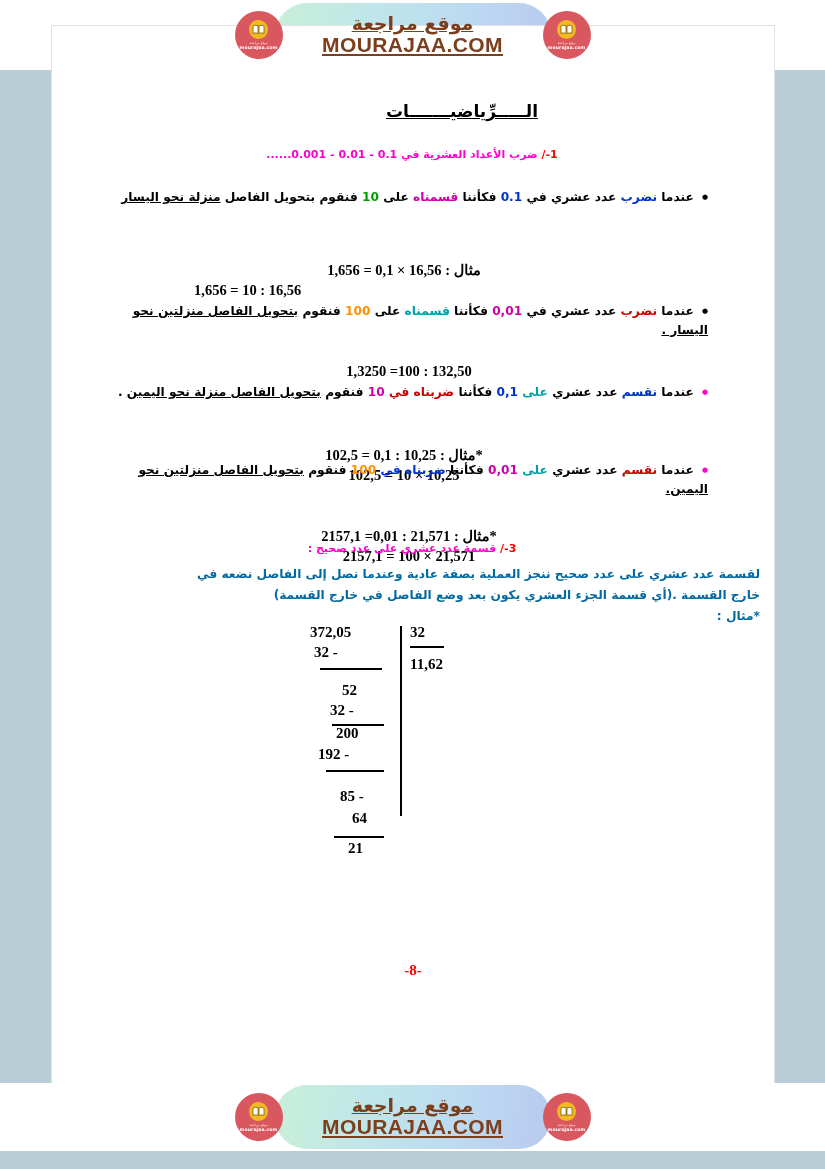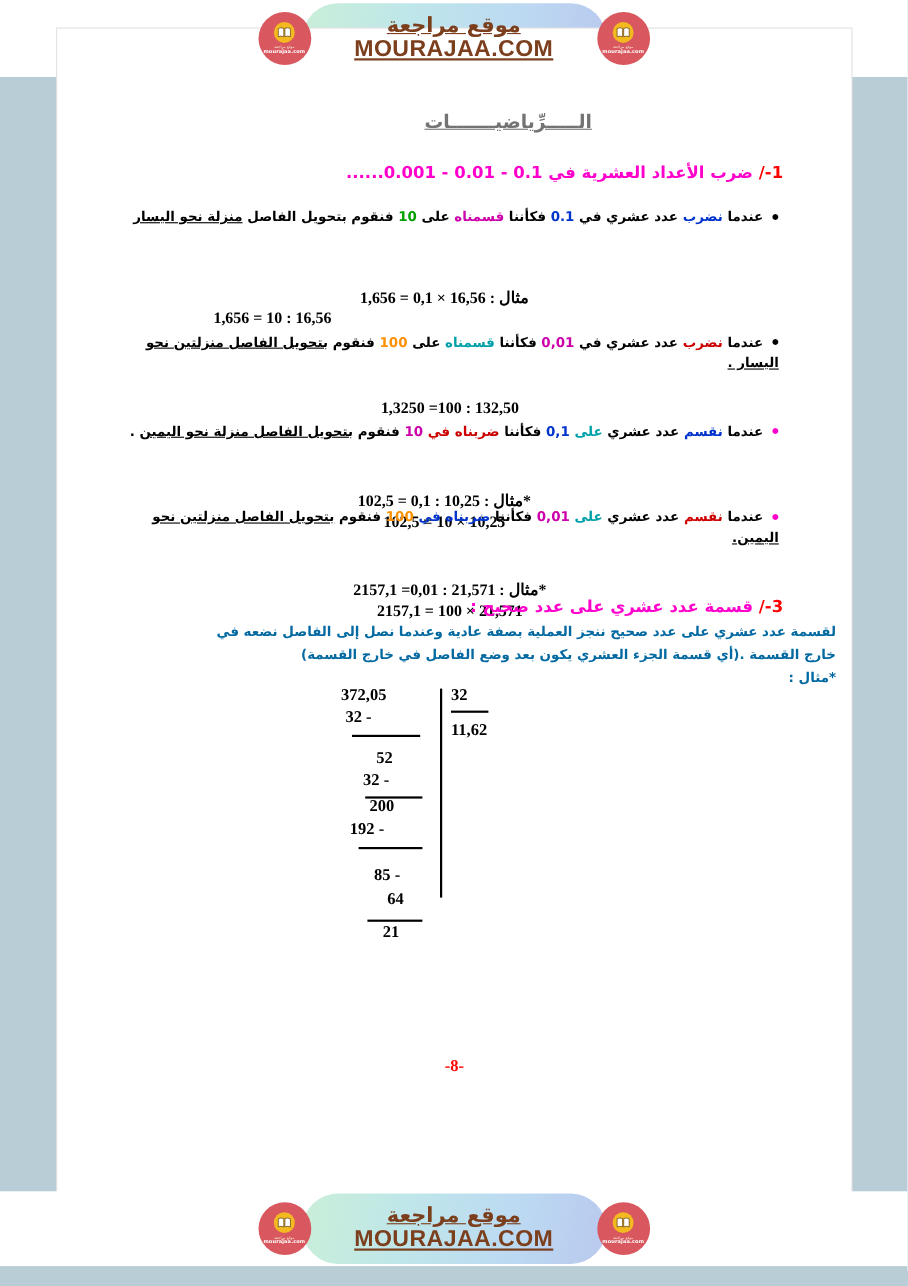--- a/index.html
+++ b/index.html
@@ -127,41 +127,41 @@
     height: 1078px;
     padding: 0;
   }
 
   
   .doc-title {
     position: absolute;
     top: 75px;
     width: 624px;
     text-align: center;
-    color: #737373;
+    color: #000000;
     font-size: 17px;
     font-weight: bold;
     text-decoration: underline;
     letter-spacing: 0px;
     font-family: "DejaVu Sans", sans-serif;
   }
 
   
   .blk {
     position: absolute;
     box-sizing: border-box;
   }
 
   .sec-head {
     font-family: "DejaVu Sans", sans-serif;
-    font-size: 15px;
+    font-size: 11px;
     font-weight: bold;
     color: #ff00cc;
     direction: rtl;
-    text-align: right;
+    text-align: center;
     white-space: nowrap;
   }
   .sec-head .num { color: #ff0000; }
 
   .bullet-row {
     direction: rtl;
     text-align: right;
     font-family: "DejaVu Sans", sans-serif;
     font-size: 12.2px;
     font-weight: bold;

